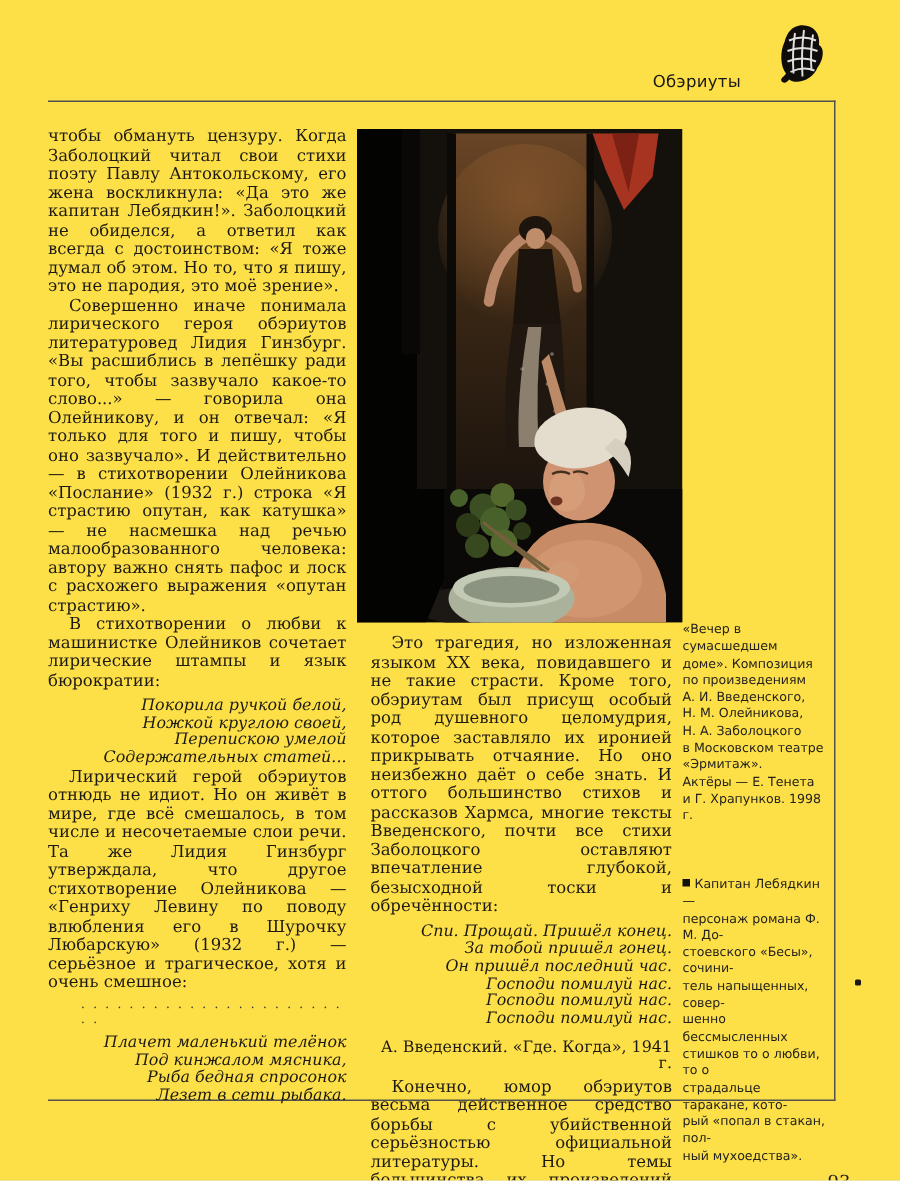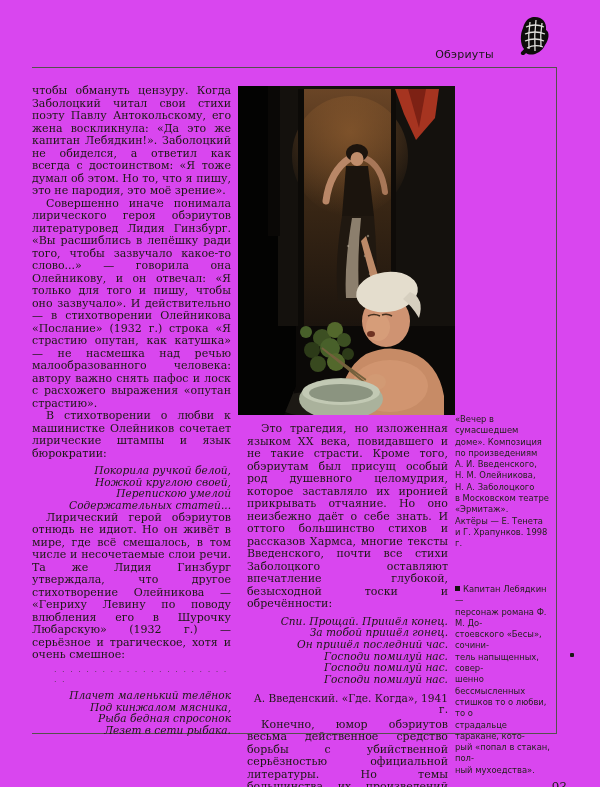--- a/index.html
+++ b/index.html
@@ -1,18 +1,18 @@
 <!DOCTYPE html>
 <html><head>
 <meta charset="utf-8">
 <style>
   html,body{margin:0;padding:0;background:#e8e6e1;}
   .page{
     position:relative;width:600px;height:787px;margin:0 auto;
-    background:#d946ef;overflow:hidden;
+    background:#fde047;overflow:hidden;
     font-family:"DejaVu Serif","Liberation Serif",serif;color:#1c1914;
   }
   .rule{position:absolute;background:#55524c;}
   .rule-top{left:32px;top:67px;width:525px;height:1px;}
   .rule-right{left:556px;top:67px;width:1px;height:667px;}
   .rule-bottom{left:32px;top:733px;width:525px;height:1px;}
   .runhead{
     position:absolute;left:350px;top:48px;width:144px;text-align:right;
     font-family:"DejaVu Sans","Liberation Sans",sans-serif;
     font-size:11px;letter-spacing:.2px;color:#191815;

